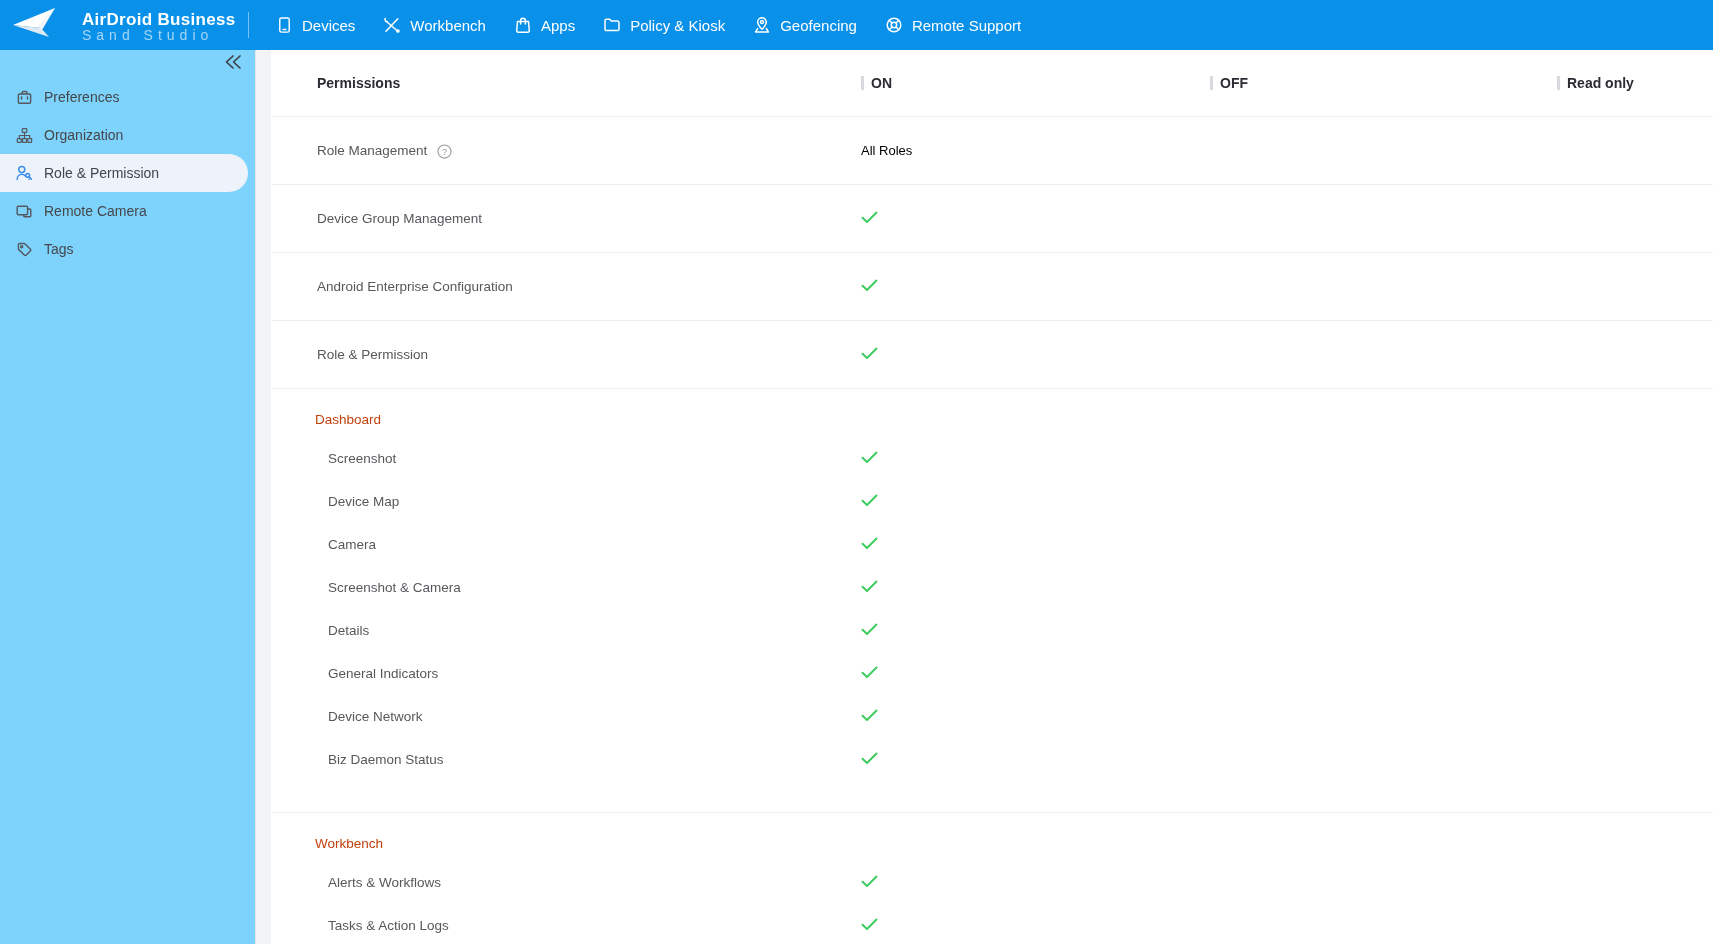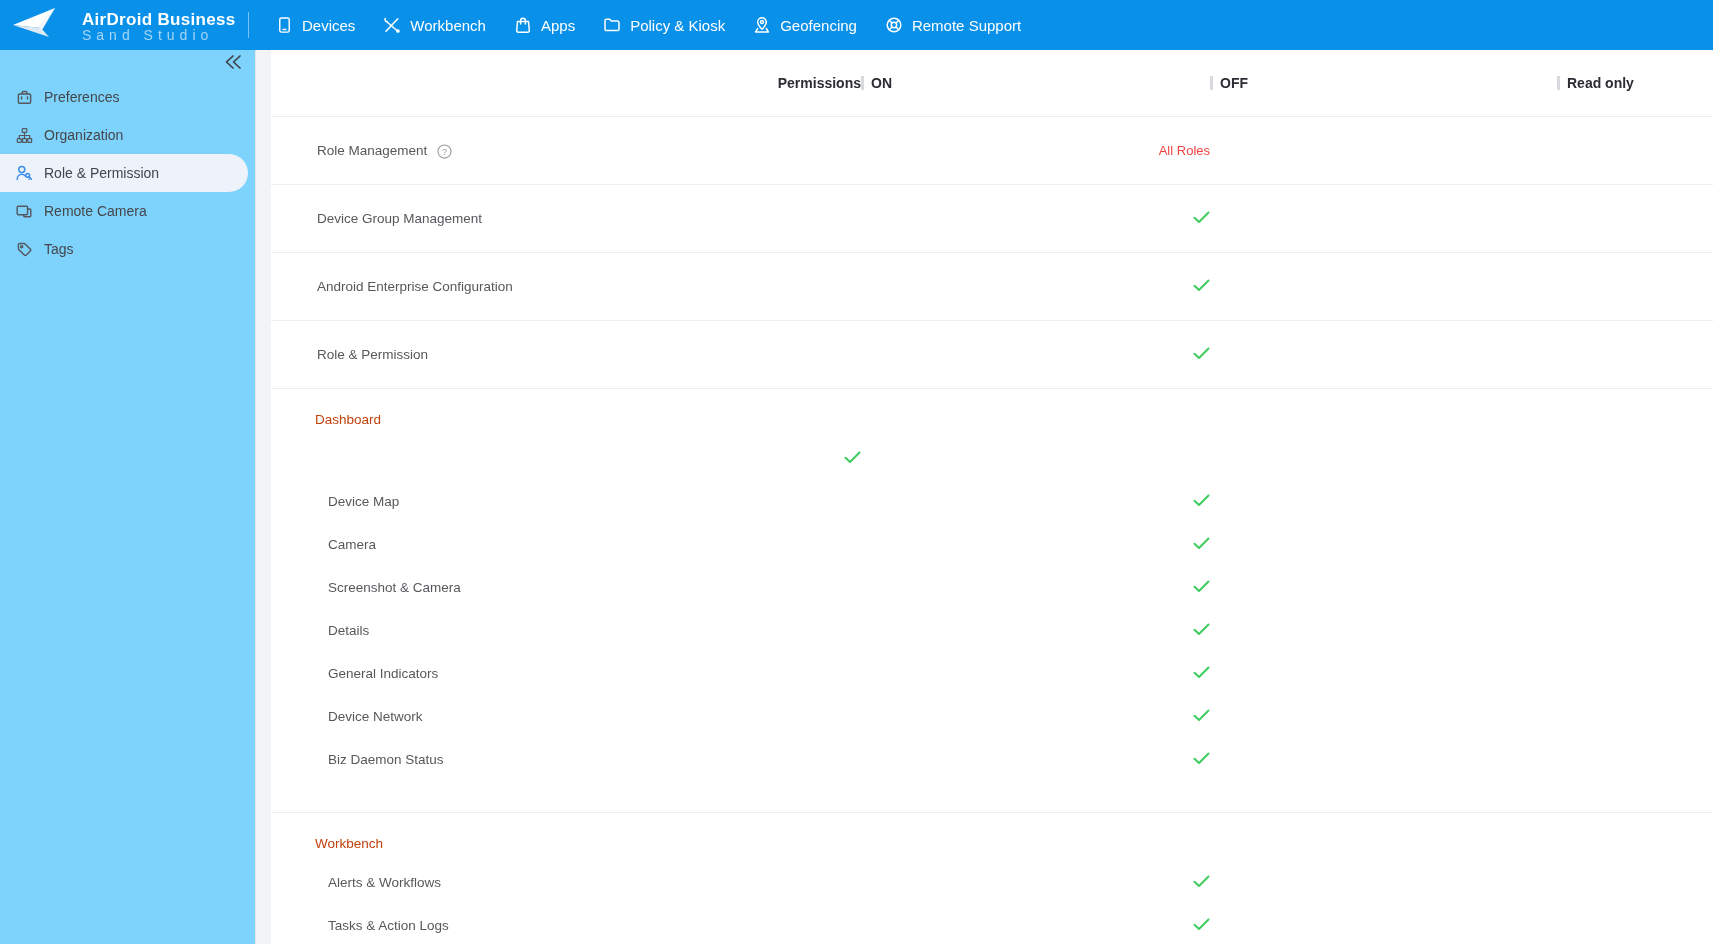--- a/index.html
+++ b/index.html
@@ -33,33 +33,33 @@
   .gutter{width:16px;flex:none;background:#f3f4f6;border-left:1px solid #e2e4e8;}
   .content{flex:1;min-width:0;background:#fff;}
   
   .collapse-btn{position:absolute;top:3px;right:12px;color:#3e3f44;cursor:pointer;}
   .side-item{height:38px;width:248px;display:flex;align-items:center;gap:11px;padding-left:15px;
     font-size:14px;color:#45464a;cursor:pointer;}
   .side-item .icn{color:#55575e;width:18px;}
   .side-item.active{background:var(--active-item-bg);border-radius:0 19px 19px 0;}
   .side-item.active .icn{color:var(--accent-blue);}
   
-  .grid{display:grid;grid-template-columns:590px 349px 347px 1fr;align-items:center;text-align:right;}
+  .grid{display:grid;grid-template-columns:590px 349px 347px 1fr;align-items:center;}
   .thead{height:67px;border-bottom:1px solid var(--divider);font-size:14px;font-weight:bold;color:#2b2d33;}
   .thead .label-cell{padding-left:46px;}
   .hcell{display:flex;align-items:center;gap:7px;}
   .hbar{width:3px;height:14px;background:#d8dadd;flex:none;}
   .prow{font-size:13.5px;color:#57585c;}
   .prow.simple{height:68px;border-bottom:1px solid var(--divider);}
   .prow.sub{height:43px;}
   .prow .label-cell{padding-left:46px;display:flex;align-items:center;gap:8px;}
   .prow.sub .label-cell{padding-left:57px;}
   .section{border-bottom:1px solid var(--divider);padding:12px 0 31px 0;}
   .group-label{height:36px;display:flex;align-items:center;padding-left:44px;font-size:13.5px;color:#c2410c;}
-  .on-text{font-size:13px;color:#ef4444;}
+  .on-text{font-size:13px;color:#000000;}
   .check{color:var(--check-green);cursor:pointer;}
   .help{color:#9a9b9f;cursor:pointer;margin-left:2px;margin-top:1px;}
 </style>
 </head>
 <body>
 
 <div class="topbar">
   <div class="brand">
     <span class="icn">
       <svg width="46" height="38" viewBox="0 0 46 38">
@@ -260,20 +260,23 @@
               <svg width="17" height="13" viewBox="0 0 17 13">
                 <path d="M1.5 6.7 L6 11 L15.5 1.5" fill="none" stroke="currentColor" stroke-width="2" stroke-linecap="round" stroke-linejoin="round"></path>
               </svg>
             </span></div>
           <div class="cell"></div>
           <div class="cell"></div>
         </div>
         <div class="section">
           <div class="group-label">Dashboard</div>
           <div class="grid prow sub">
+            <div class="label-cell">
+              <span>Screenshot</span>
+            </div>
             <div class="cell on-cell"><span class="icn check">
                 <svg width="17" height="13" viewBox="0 0 17 13">
                   <path d="M1.5 6.7 L6 11 L15.5 1.5" fill="none" stroke="currentColor" stroke-width="2" stroke-linecap="round" stroke-linejoin="round"></path>
                 </svg>
               </span></div>
             <div class="cell"></div>
             <div class="cell"></div>
           </div>
           <div class="grid prow sub">
             <div class="label-cell">

